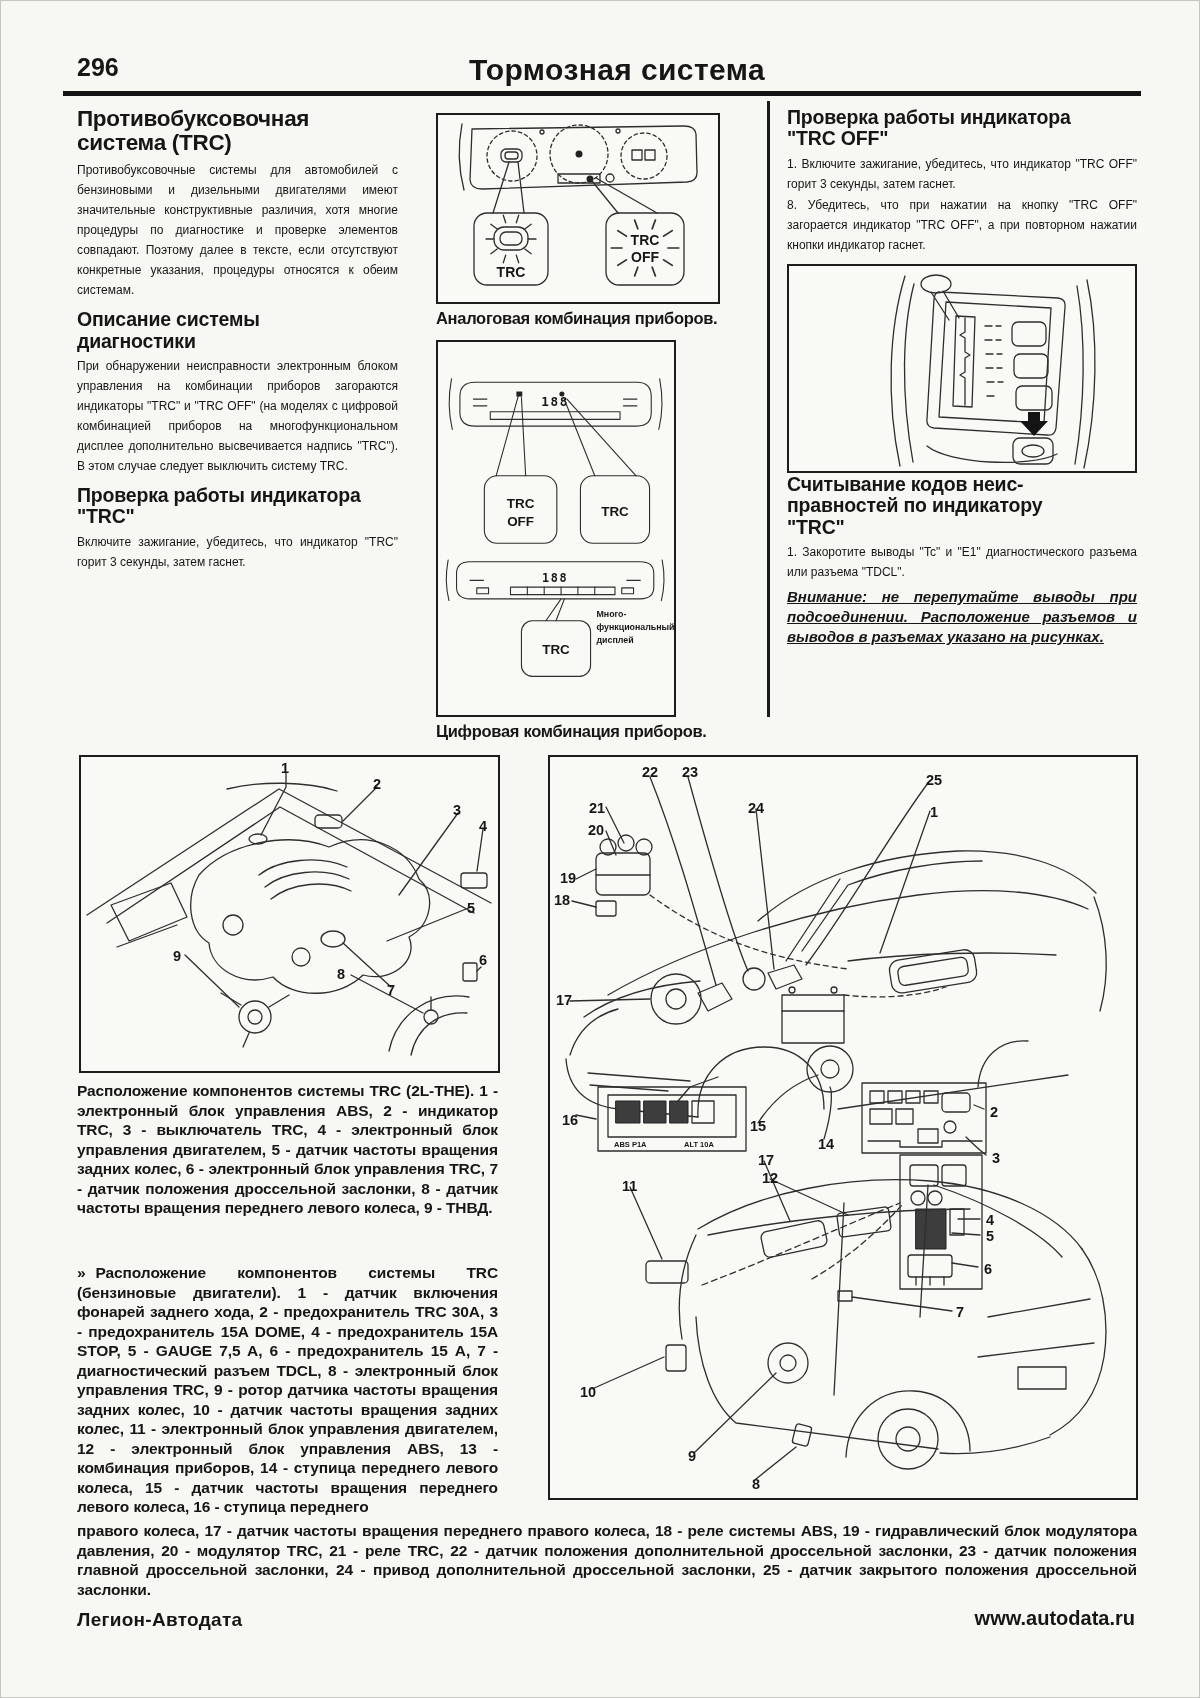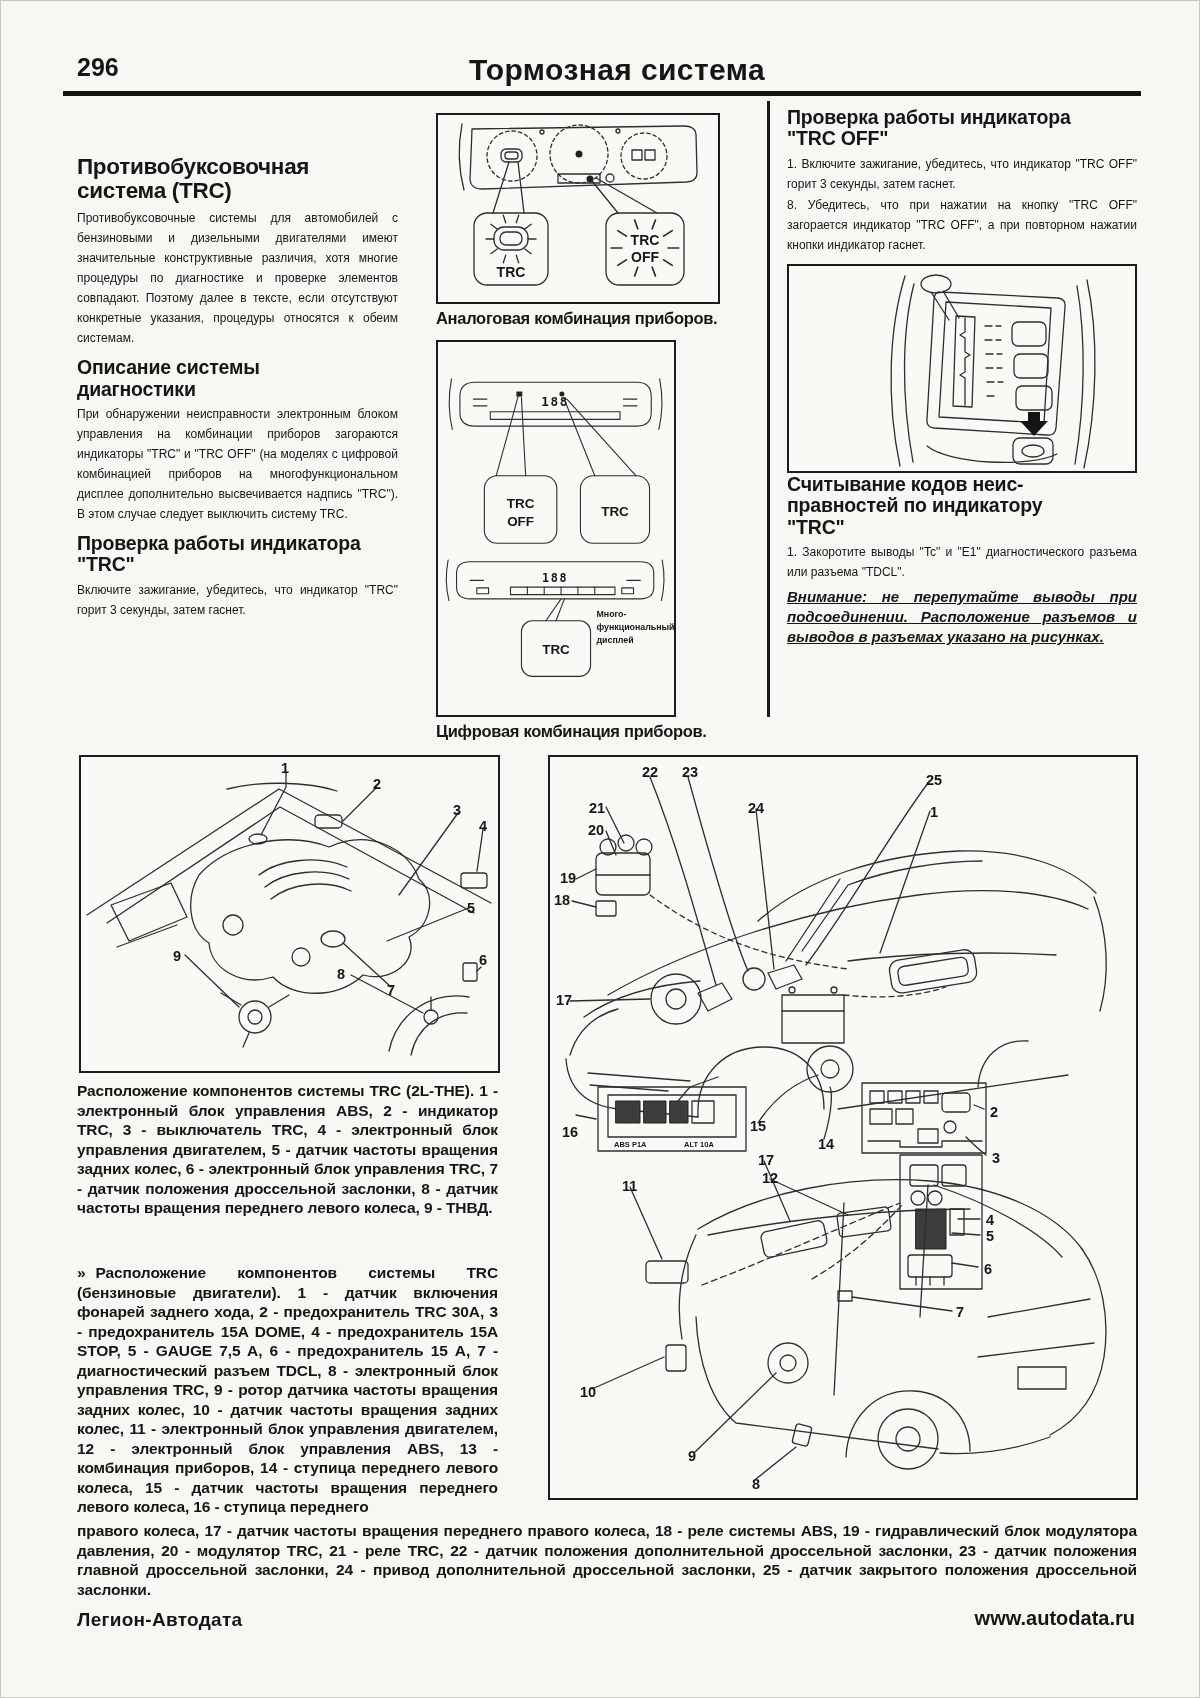--- a/index.html
+++ b/index.html
@@ -8,21 +8,21 @@
   .page { position:relative; width:1200px; height:1698px; background:#f7f7f3; color:#161616;
           overflow:hidden; border:1px solid #c6c6c2; }
   
   .hdr-num   { position:absolute; left:76px; top:52px; font-size:25px; font-weight:bold; }
   .hdr-title { position:absolute; left:76px; top:52px; width:1080px; text-align:center;
                font-size:30px; font-weight:bold; letter-spacing:.4px; }
   .hdr-rule  { position:absolute; left:62px; top:90px; width:1078px; height:5px; background:#141414; }
   .vdiv      { position:absolute; left:766px; top:100px; width:3px; height:616px; background:#1a1a1a; }
   
   .col { position:absolute; text-align:justify; }
-  .col-l { left:76px;  top:106px; width:321px;margin-top:48px; }
+  .col-l { left:76px;  top:106px; width:321px; }
   .col-m { left:435px; top:112px; width:284px; text-align:left; }
   .col-r { left:786px; top:106px; width:350px; }
   .h1 { font-size:22.5px; font-weight:bold; line-height:1.07; letter-spacing:-.3px;
         margin:0 0 5px 0; text-align:left; }
   .h2 { font-size:19.5px; font-weight:bold; line-height:1.1; letter-spacing:-.2px;
         margin:9px 0 4px 0; text-align:left; }
   .h1 span, .h2 span { display:block; }
   p.body { font-size:12px; line-height:20px; }
   p.body + p.body { margin-top:1px; }
   .warn { font-size:15px; line-height:20px; font-style:italic; font-weight:bold;
@@ -397,21 +397,21 @@
     <span class="co" style="left:434px;top:505px">6</span>
     <span class="co" style="left:406px;top:548px">7</span>
     <span class="co" style="left:202px;top:720px">8</span>
     <span class="co" style="left:138px;top:692px">9</span>
     <span class="co" style="left:30px;top:628px">10</span>
     <span class="co" style="left:72px;top:422px">11</span>
     <span class="co" style="left:212px;top:414px">12</span>
     <span class="co" style="left:208px;top:396px">17</span>
     <span class="co" style="left:268px;top:380px">14</span>
     <span class="co" style="left:200px;top:362px">15</span>
-    <span class="co" style="left:12px;top:368px">16</span>
+    <span class="co" style="left:12px;top:356px">16</span>
     <span class="co" style="left:6px;top:236px">17</span>
     <span class="co" style="left:4px;top:136px">18</span>
     <span class="co" style="left:10px;top:114px">19</span>
     <span class="co" style="left:38px;top:66px">20</span>
     <span class="co" style="left:39px;top:44px">21</span>
     <span class="co" style="left:92px;top:8px">22</span>
     <span class="co" style="left:132px;top:8px">23</span>
     <span class="co" style="left:198px;top:44px">24</span>
     <span class="co" style="left:376px;top:16px">25</span>
   </div>

